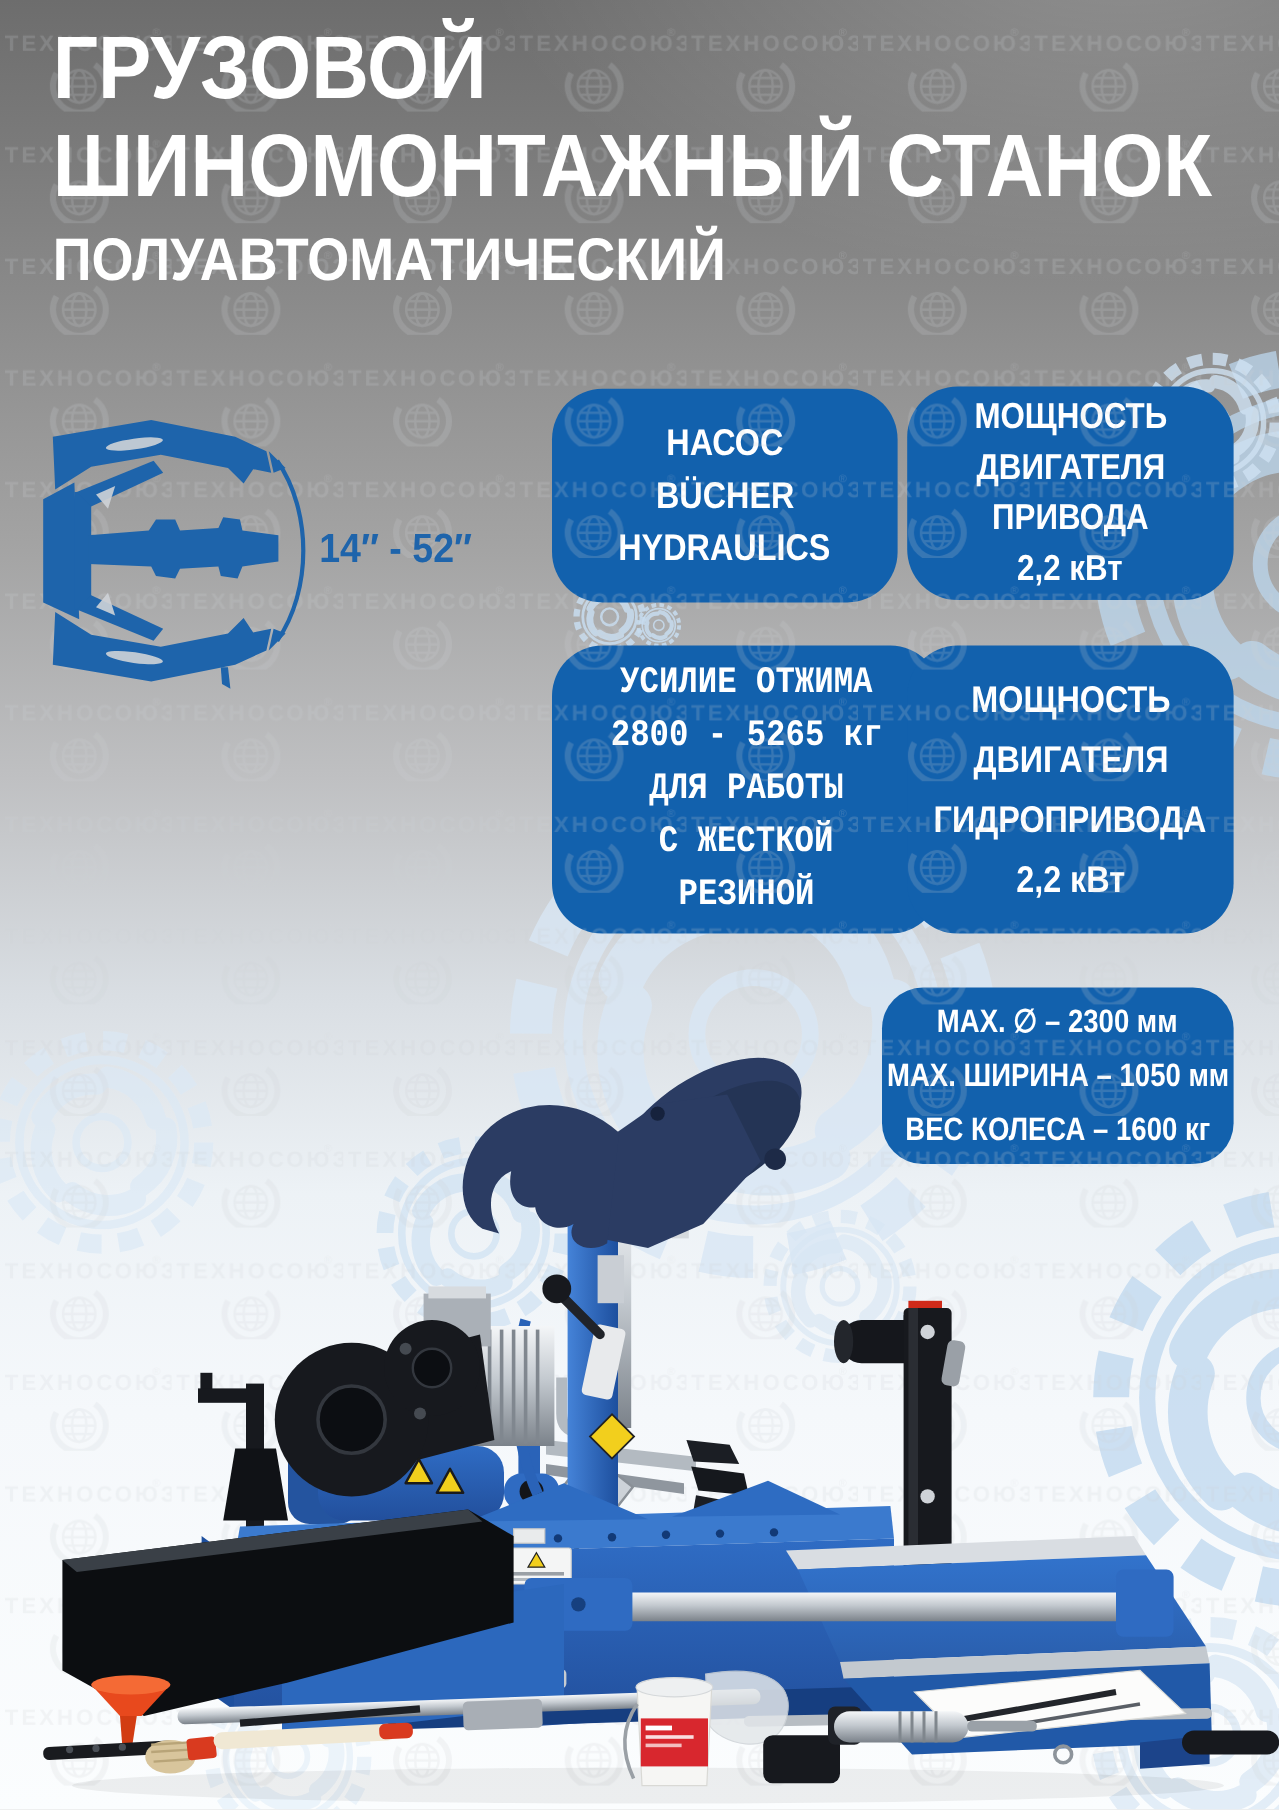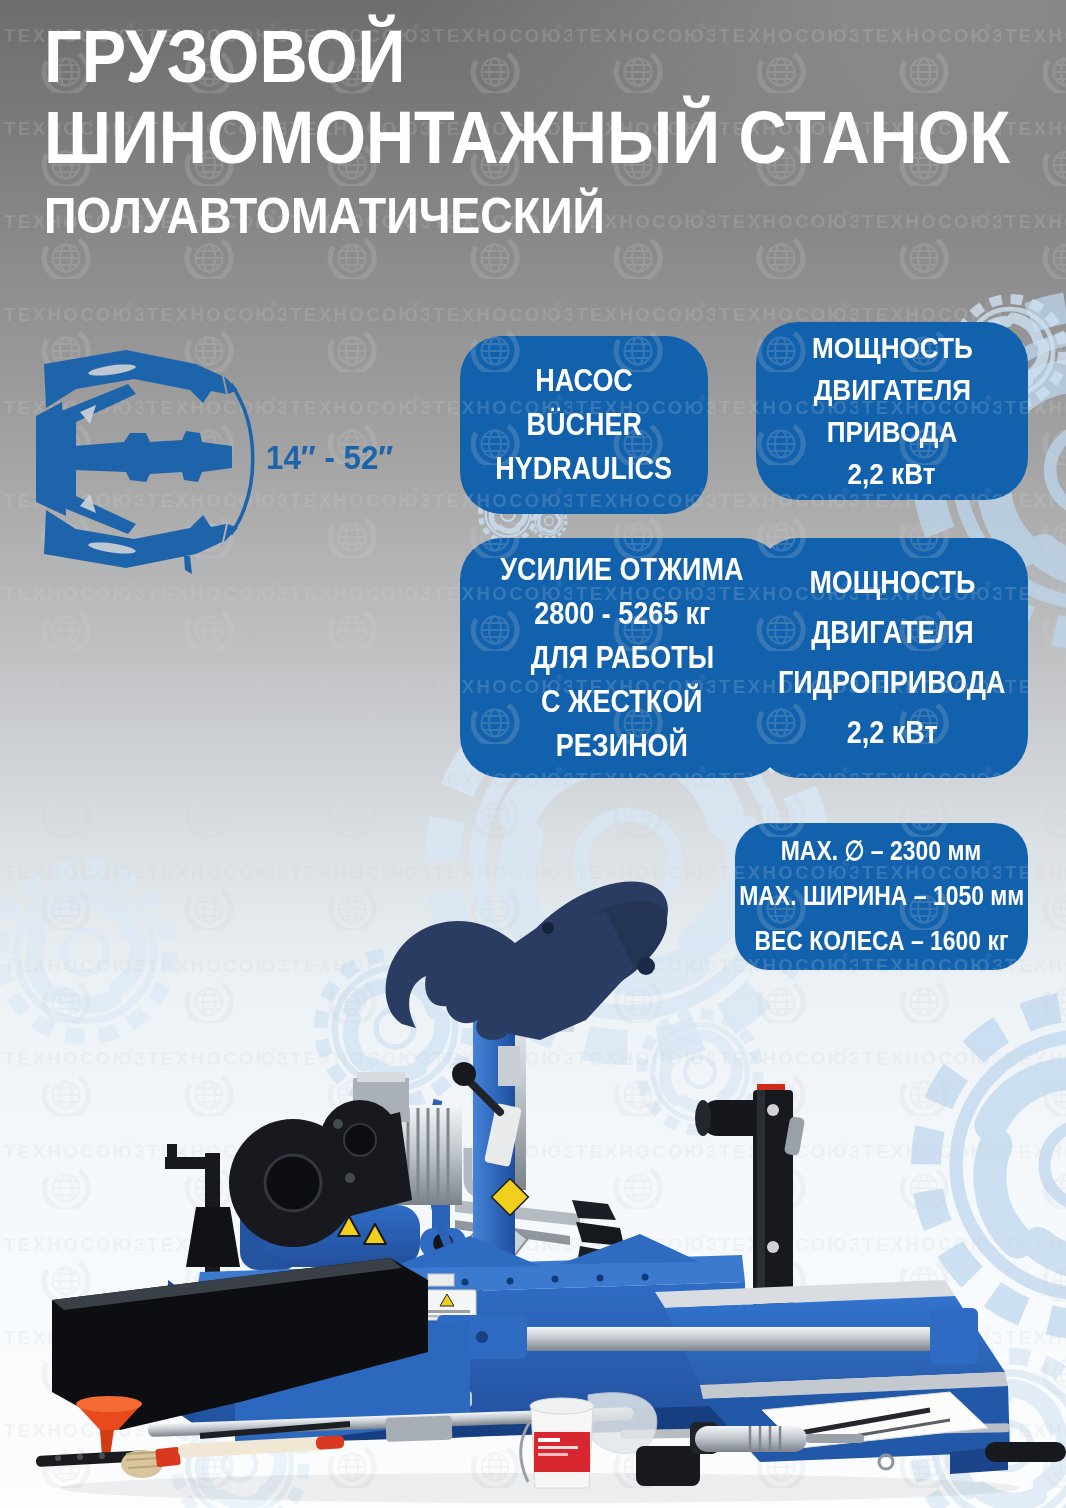--- a/index.html
+++ b/index.html
@@ -17,25 +17,25 @@
   .title{position:absolute;left:44px;top:16px;z-index:5;color:#fff;font-weight:700;}
   .t-line{display:block;white-space:nowrap;transform:scaleX(.9);transform-origin:left center;}
   .t-big{font-size:74px;line-height:81px;letter-spacing:0px;}
   .t-small{font-size:50px;line-height:58px;margin-top:9px;}
 
   
   .sb{position:absolute;z-index:2;background:#1261ad;border-radius:42px;color:#fff;
       display:flex;flex-direction:column;align-items:center;justify-content:center;
       text-align:center;font-weight:700;}
   .sb .ln{display:block;white-space:nowrap;transform:scaleX(.87);}
-  .b1{left:460px;top:336px;width:248px;height:178px;}
+  .b1{left:460px;top:324px;width:288px;height:178px;}
   .b1 .ln{font-size:31px;line-height:44px;}
   .b2{left:756px;top:322px;width:272px;height:178px;}
   .b2 .ln{font-size:30px;line-height:42px;}
-  .b3{left:460px;top:538px;width:324px;height:240px;}
+  .b3{left:460px;top:538px;width:324px;height:240px;font-family:Liberation Mono, monospace;}
   .b3 .ln{font-size:31px;line-height:44px;}
   .b4{left:756px;top:538px;width:272px;height:240px;}
   .b4 .ln{font-size:31px;line-height:50px;}
   .b5{left:735px;top:823px;width:293px;height:147px;border-radius:34px;}
   .b5 .ln{font-size:27px;line-height:45px;transform:scaleX(.85);}
   .b6{left:827px;top:1017px;width:203px;height:143px;border-radius:30px;}
   .b6 .ln{font-size:28px;line-height:42px;transform:scaleX(.85);}
 
   
   .clamp{position:absolute;left:34px;top:348px;z-index:5;}

